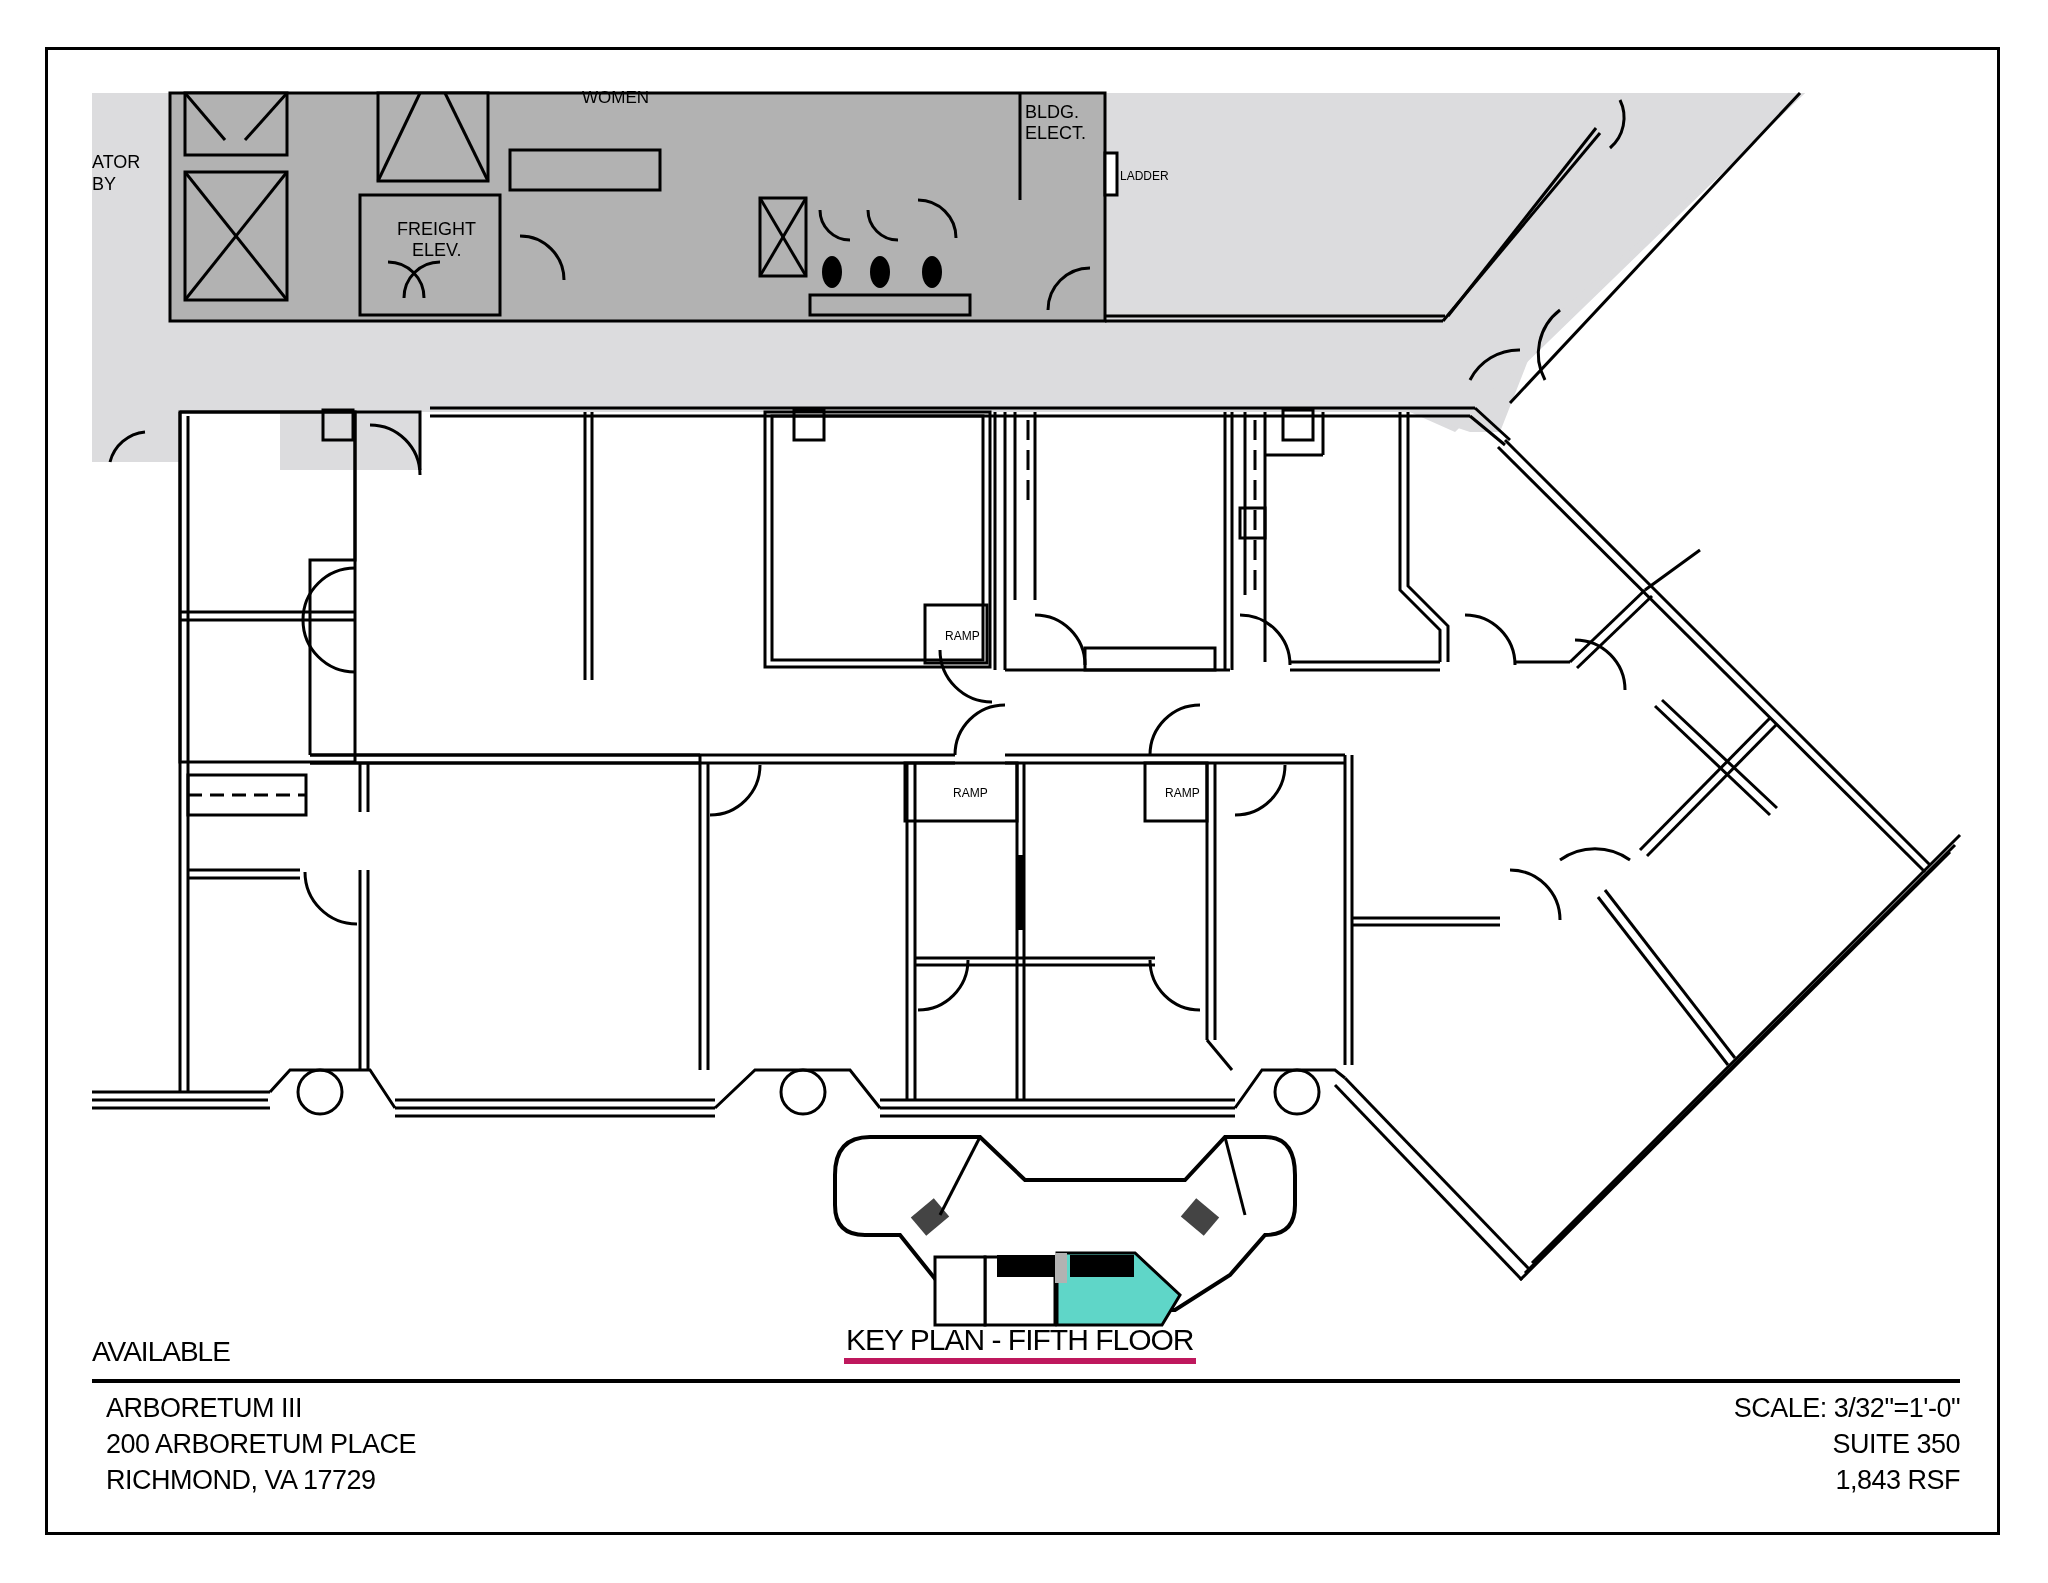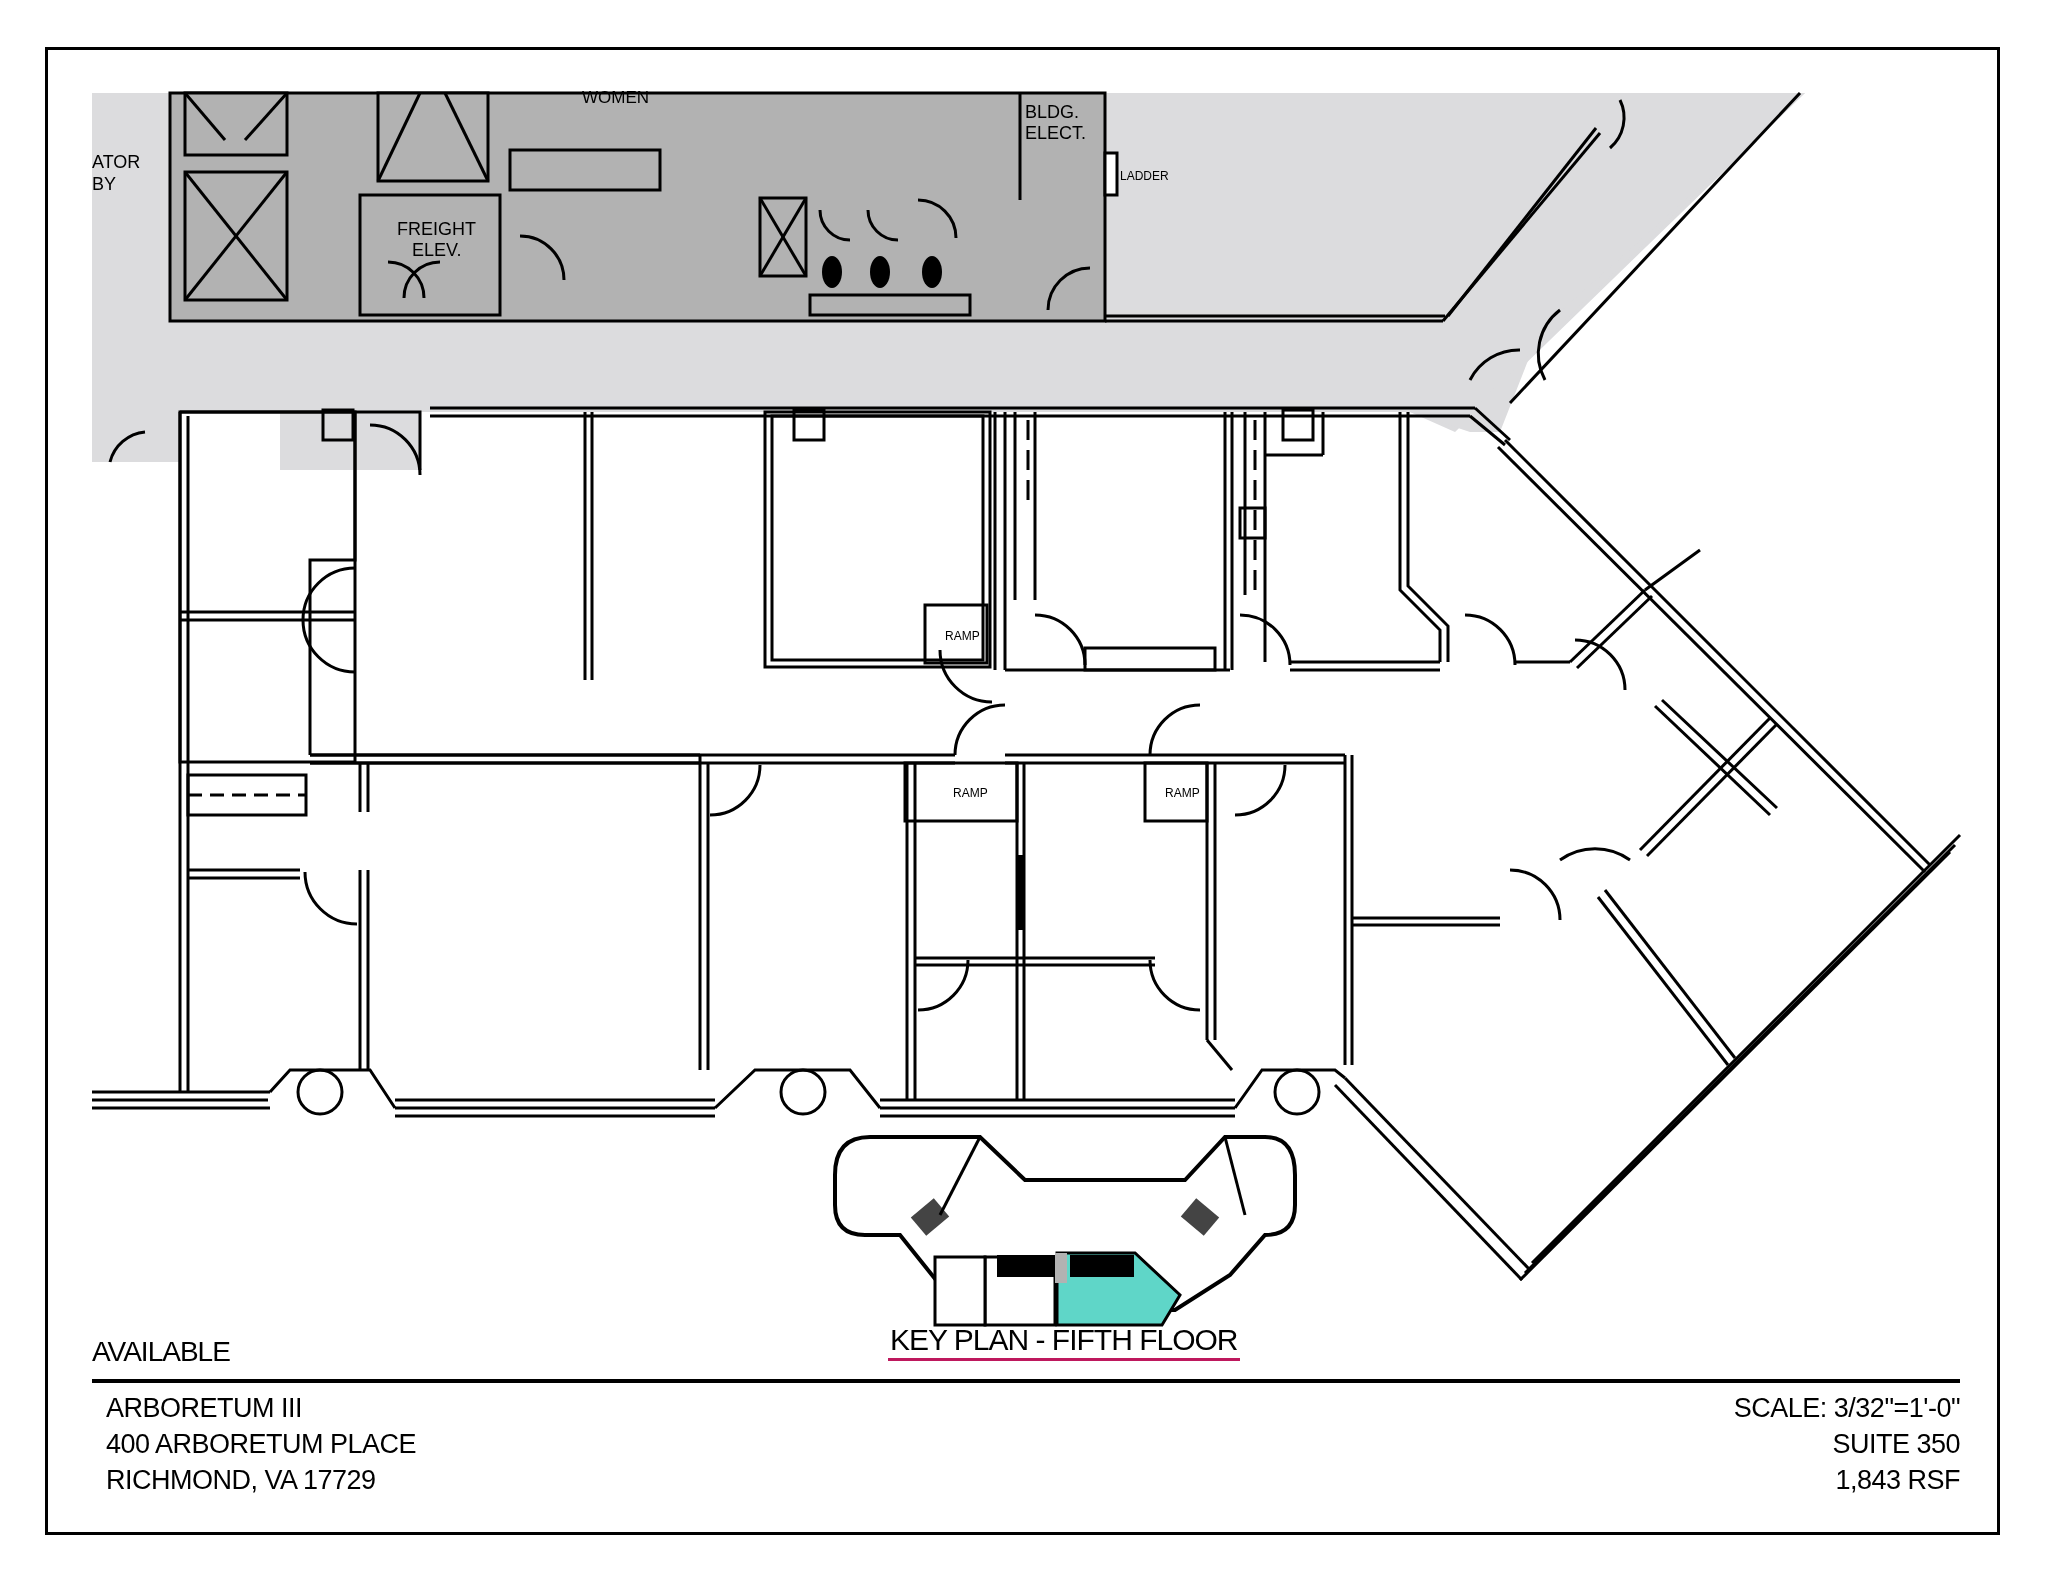--- a/index.html
+++ b/index.html
@@ -6,21 +6,21 @@
   body{width:2048px;height:1583px;position:relative;overflow:hidden;font-family:"Liberation Sans",sans-serif;color:#000;}
   #sheet{position:absolute;left:45px;top:47px;width:1955px;height:1488px;border:3px solid #000;box-sizing:border-box;}
   #plan{position:absolute;left:0;top:0;width:2048px;height:1583px;}
   .lbl{font-family:"Liberation Sans",sans-serif;fill:#000;}
   .title-block{position:absolute;left:92px;top:1328px;width:1868px;}
   .avail{position:absolute;left:0;top:0;font-size:28px;letter-spacing:-1px;line-height:48px;}
   .rule{position:absolute;left:0;top:51px;width:1868px;height:4px;background:#000;}
   .addr{position:absolute;left:0;top:62px;font-size:27px;line-height:36px;letter-spacing:-0.5px;}
   .addr div,.spec div{white-space:nowrap;margin-left:14px;}
   .spec{position:absolute;right:0;top:62px;font-size:27px;line-height:36px;text-align:right;letter-spacing:-0.5px;}
-  .keyplan-title{position:absolute;left:888px;top:1324px;font-size:30px;letter-spacing:-1px;border-bottom:3px solid #be185d;padding:0 2px 2px 2px;line-height:32px;}
+  .keyplan-title{position:absolute;left:844px;top:1324px;font-size:30px;letter-spacing:-1px;border-bottom:6px solid #be185d;padding:0 2px 2px 2px;line-height:32px;}
 </style>
 </head>
 <body>
 
 <div id="sheet"></div>
 
 <svg id="plan" viewBox="0 0 2048 1583" xmlns="http://www.w3.org/2000/svg">
 
   <g>
     <polygon points="92,93 1805,93 1455,432 1410,412 92,412" fill="#dcdcde"></polygon>
@@ -241,21 +241,21 @@
   </g>
 </svg>
 
 <div class="keyplan-title">KEY PLAN - FIFTH FLOOR</div>
 
 <div class="title-block">
   <div class="avail">AVAILABLE</div>
   <div class="rule"></div>
   <div class="addr">
     <div>ARBORETUM III</div>
-    <div>400 ARBORETUM PLACE</div>
+    <div>200 ARBORETUM PLACE</div>
     <div>RICHMOND, VA 17729</div>
   </div>
   <div class="spec">
     <div>SCALE: 3/32"=1'-0"</div>
     <div>SUITE 350</div>
     <div>1,843 RSF</div>
   </div>
 </div>
 
 </body></html>

